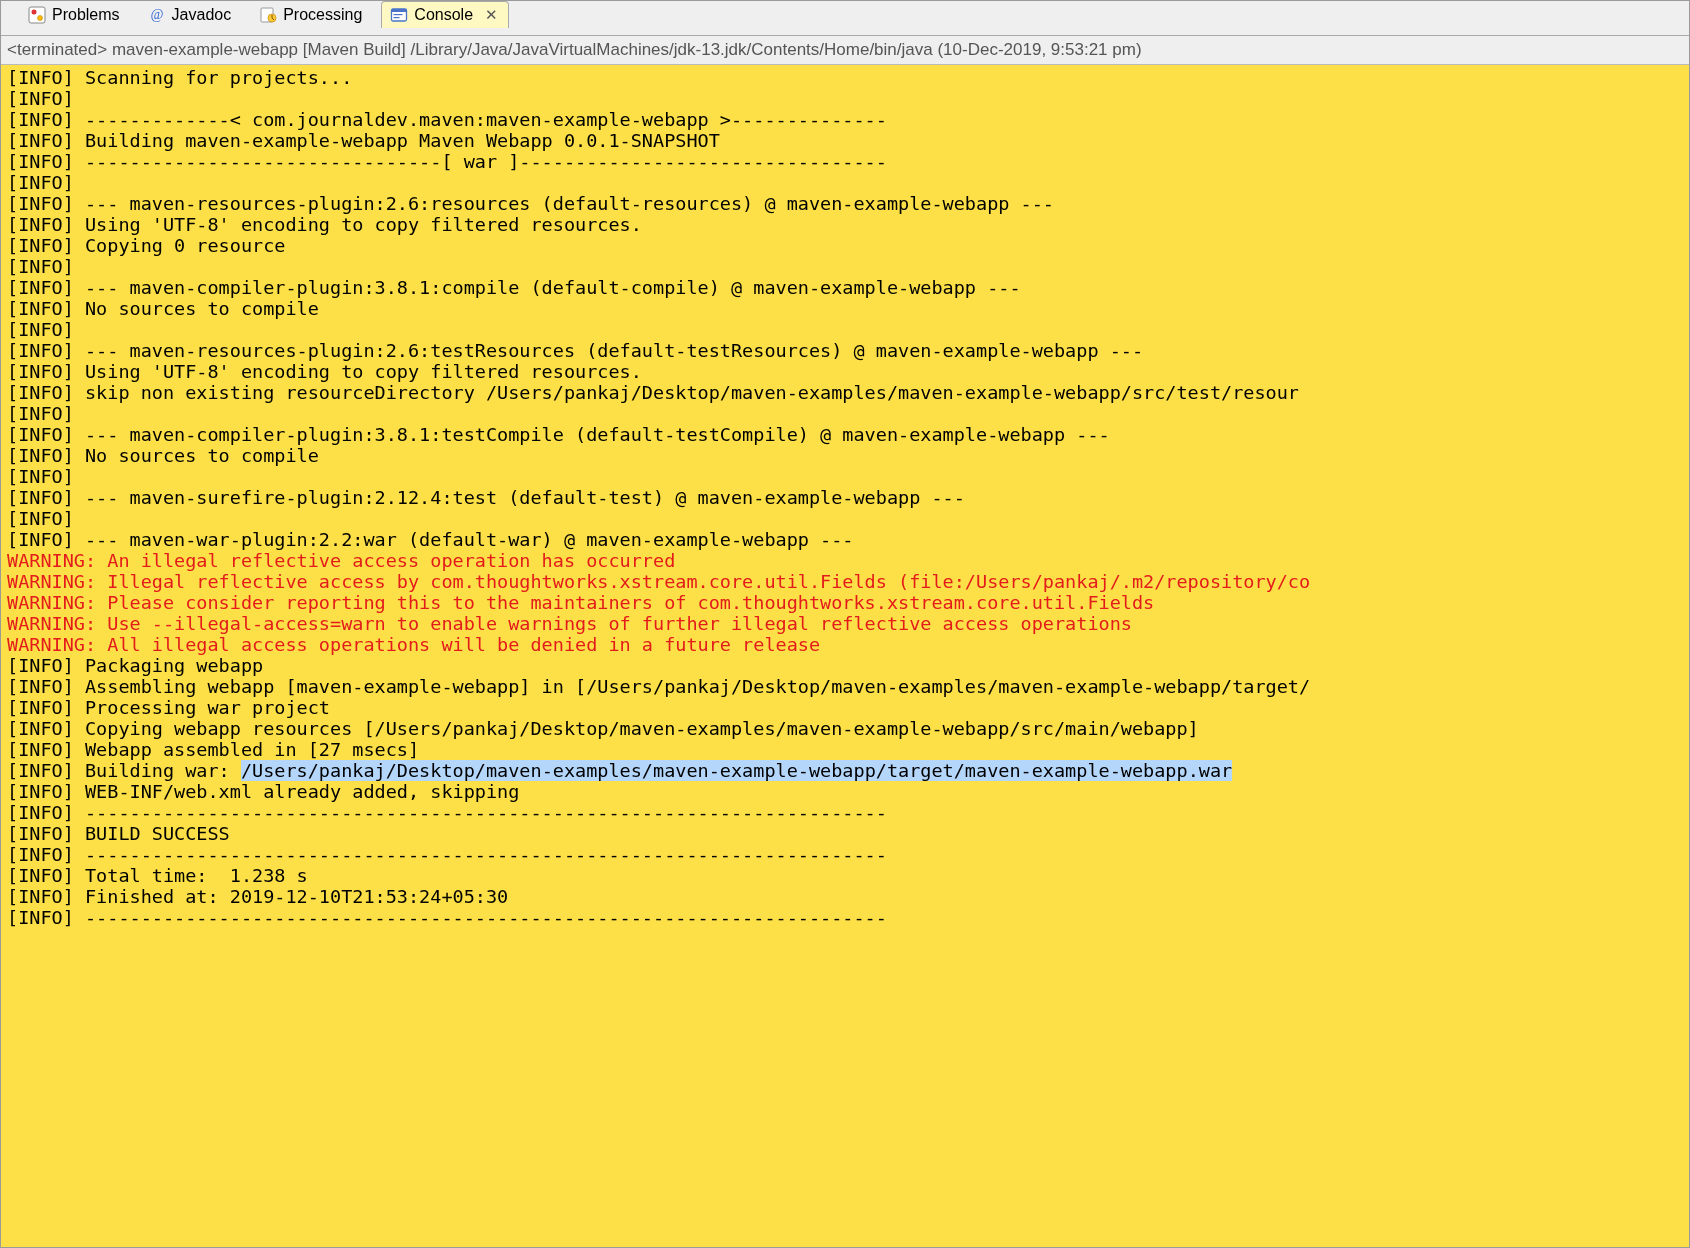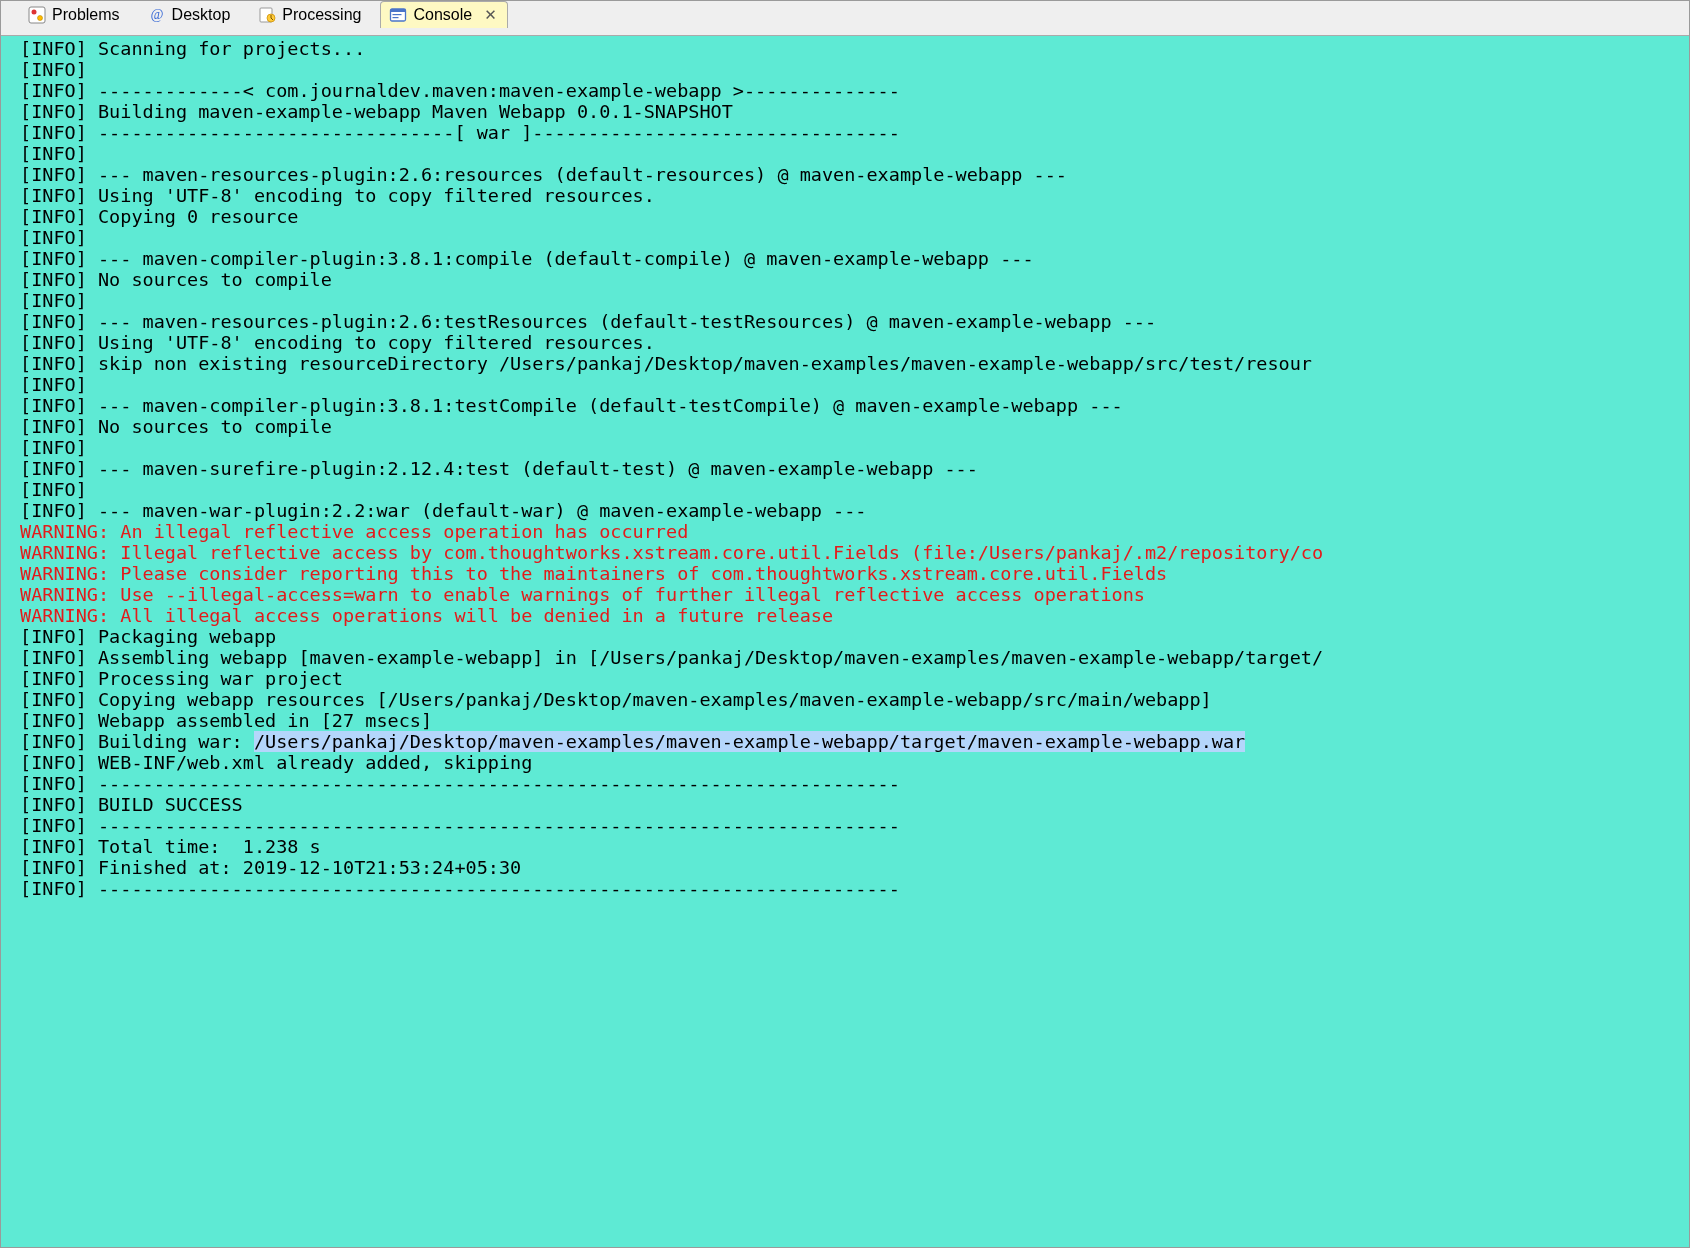--- a/index.html
+++ b/index.html
@@ -9,22 +9,22 @@
           padding-left:18px;gap:8px}
   .tab{display:flex;align-items:center;gap:6px;padding:4px 10px 4px 8px;font-size:16px;color:#000;
        background:#efefef;border:1px solid transparent;border-bottom:none;border-radius:4px 4px 0 0;
        white-space:nowrap;cursor:pointer}
   .tab.active{background:#fef9c3;border-color:#aaa}
   .tab .icon{width:18px;height:18px;display:inline-flex;align-items:center;justify-content:center}
   .tab .icon svg{width:18px;height:18px}
   .tab .close{margin-left:6px;font-family:sans-serif;font-size:15px;color:#555}
   .pathline{font-size:17px;color:#555;padding:4px 6px;background:#efefef;border-bottom:1px solid #bbb;
             white-space:nowrap;overflow:hidden}
-  .console{flex:1;background:#5eead4;font-family:Menlo,Consolas,monospace;font-size:18.5px;line-height:21px;
-           padding:2px 19px;white-space:pre;overflow:hidden;color:#000}
+  .console{flex:1;background:#fde047;font-family:Menlo,Consolas,monospace;font-size:18.5px;line-height:21px;
+           padding:2px 6px;white-space:pre;overflow:hidden;color:#000}
   .w{color:#e31b1b}
   .hl{background:#b4d6fb}
 </style>
 </head>
 <body>
 
 <div class="frame">
 
   <div class="tabbar">
     <div class="tab">
@@ -36,21 +36,21 @@
           </svg>
       </span>
       <span>Problems</span>
     </div>
     <div class="tab">
       <span class="icon">
         <svg viewBox="0 0 18 18">
             <text x="9" y="13" text-anchor="middle" font-family="serif" font-size="14" font-style="italic" fill="#3a6bd6">@</text>
           </svg>
       </span>
-      <span>Desktop</span>
+      <span>Javadoc</span>
     </div>
     <div class="tab">
       <span class="icon">
         <svg viewBox="0 0 18 18">
             <rect x="2" y="2" width="12" height="14" rx="1" fill="#fff" stroke="#999"></rect>
             <circle cx="13" cy="12" r="4" fill="#ffcb3a" stroke="#c78a00" stroke-width="0.7"></circle>
             <path d="M13 9 L13 12 L15 14" stroke="#7a5400" stroke-width="1" fill="none"></path>
           </svg>
       </span>
       <span>Processing</span>
@@ -62,20 +62,21 @@
             <rect x="1.5" y="3" width="15" height="3" fill="#4a74c9"></rect>
             <rect x="3.5" y="8" width="9" height="1.2" fill="#4a74c9"></rect>
             <rect x="3.5" y="11" width="6" height="1.2" fill="#4a74c9"></rect>
           </svg>
       </span>
       <span>Console</span>
       <span class="close">✕</span>
     </div>
   </div>
 
+  <div class="pathline">&lt;terminated&gt; maven-example-webapp [Maven Build] /Library/Java/JavaVirtualMachines/jdk-13.jdk/Contents/Home/bin/java (10-Dec-2019, 9:53:21 pm)</div>
 
   <div class="console"><span>[INFO] Scanning for projects...</span>
 <span>[INFO] </span>
 <span>[INFO] -------------&lt; com.journaldev.maven:maven-example-webapp &gt;--------------</span>
 <span>[INFO] Building maven-example-webapp Maven Webapp 0.0.1-SNAPSHOT</span>
 <span>[INFO] --------------------------------[ war ]---------------------------------</span>
 <span>[INFO] </span>
 <span>[INFO] --- maven-resources-plugin:2.6:resources (default-resources) @ maven-example-webapp ---</span>
 <span>[INFO] Using 'UTF-8' encoding to copy filtered resources.</span>
 <span>[INFO] Copying 0 resource</span>

